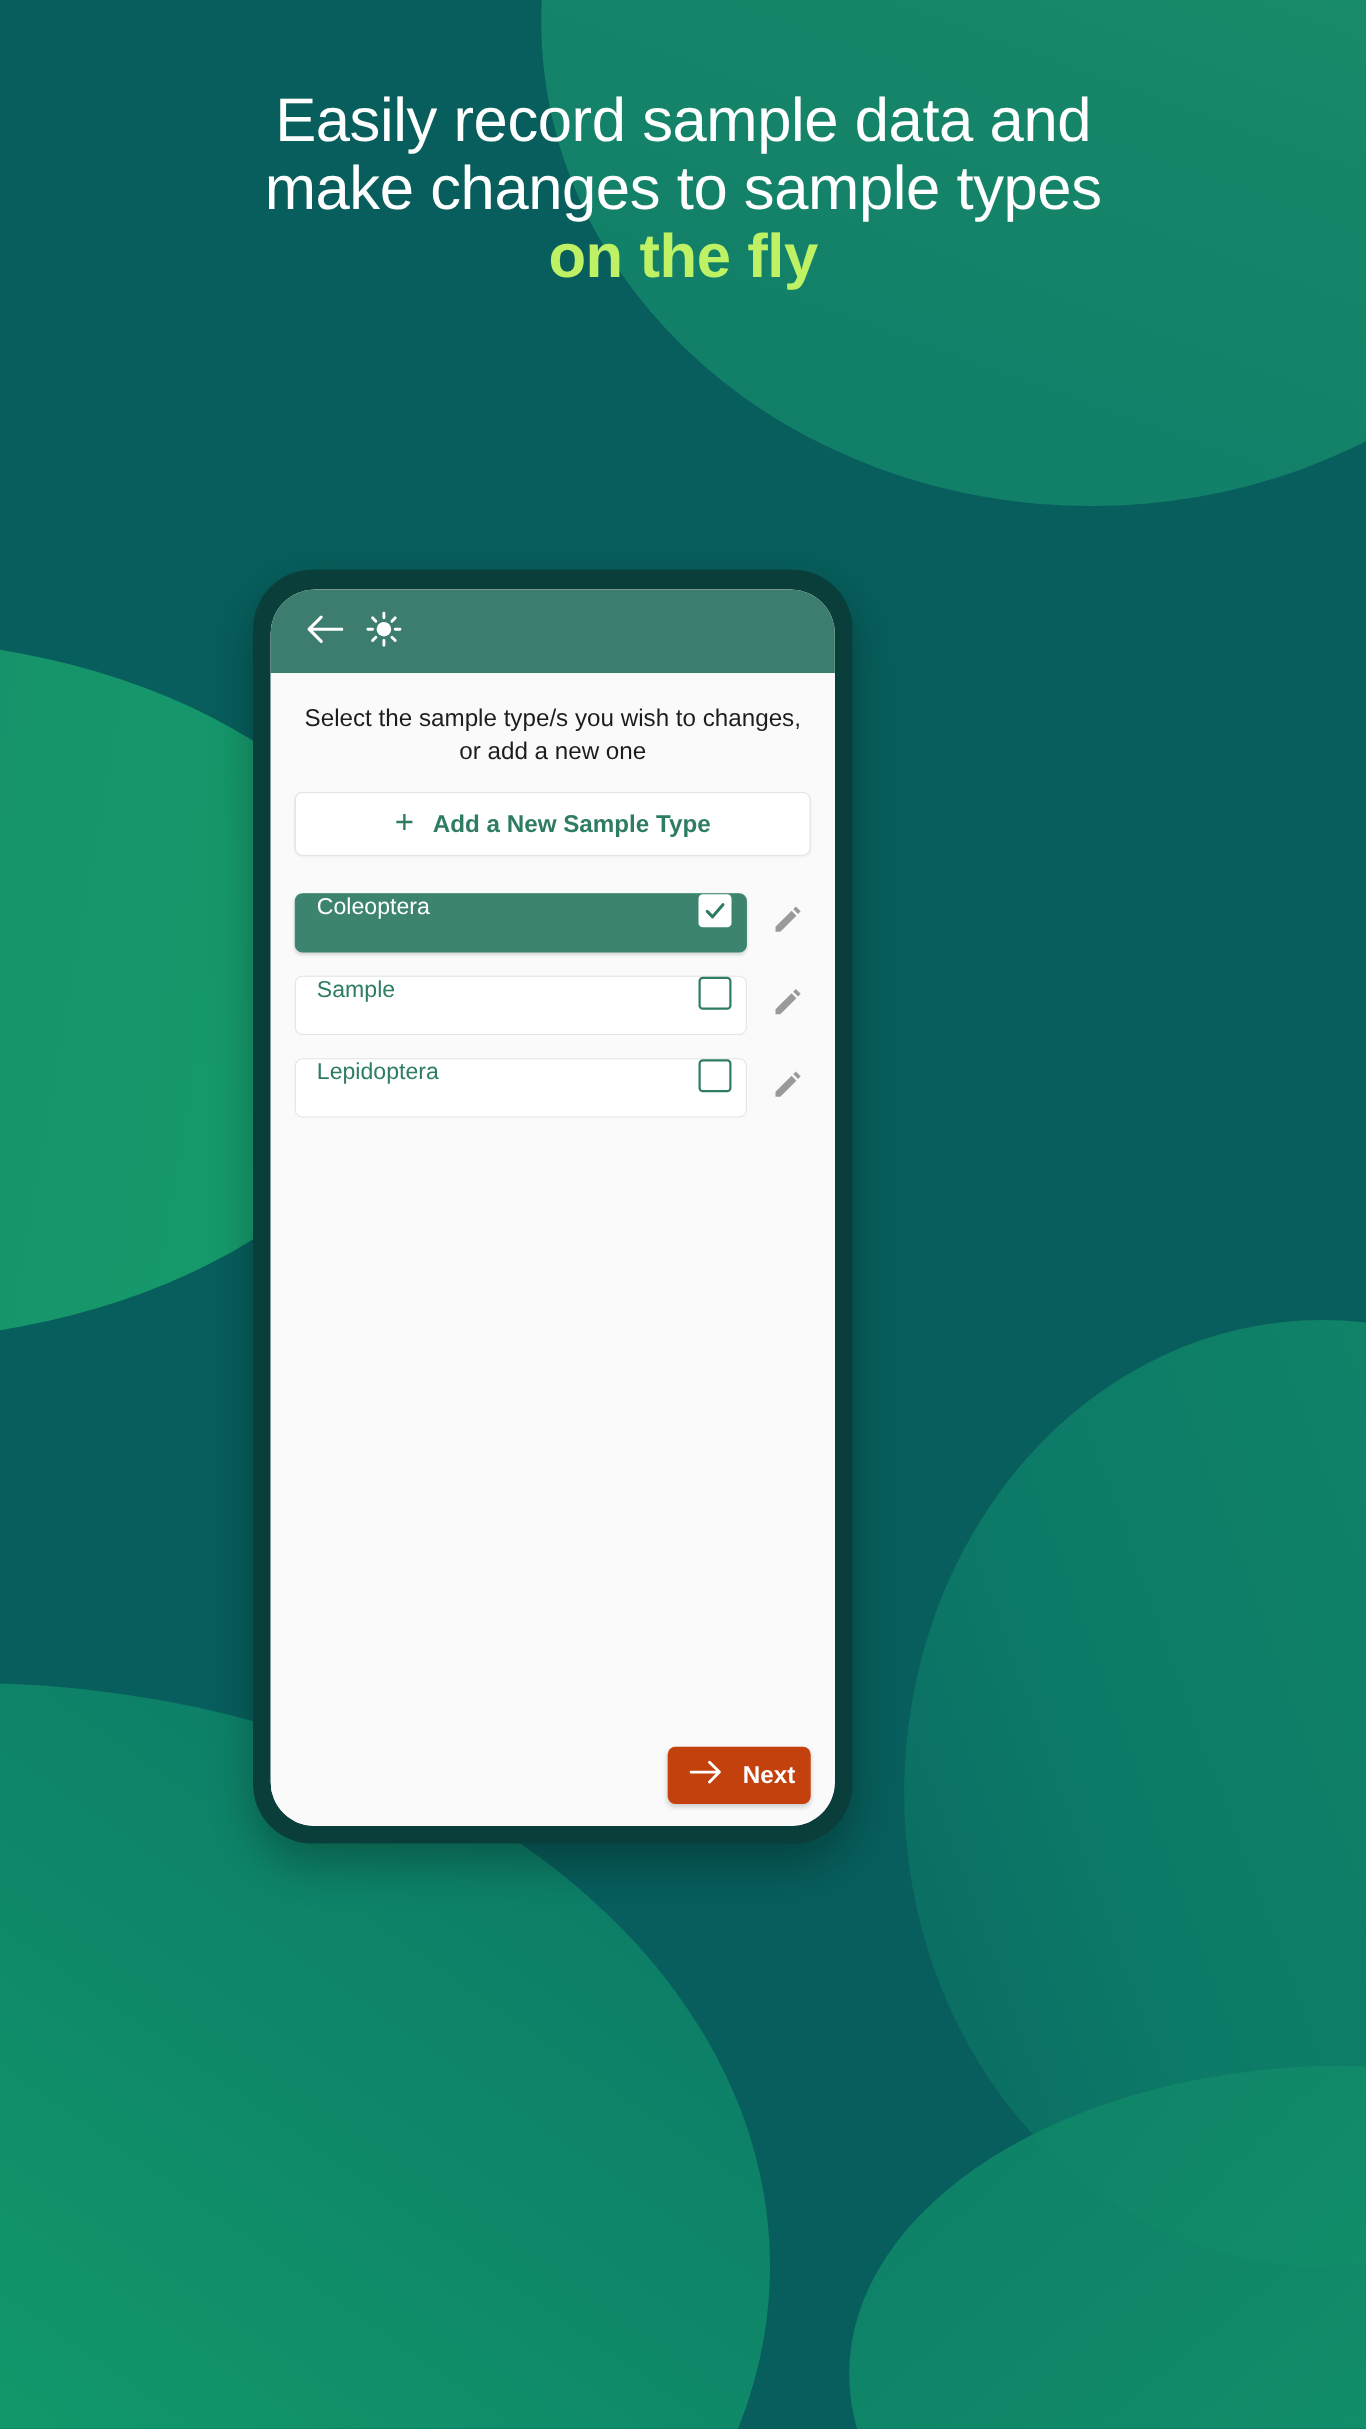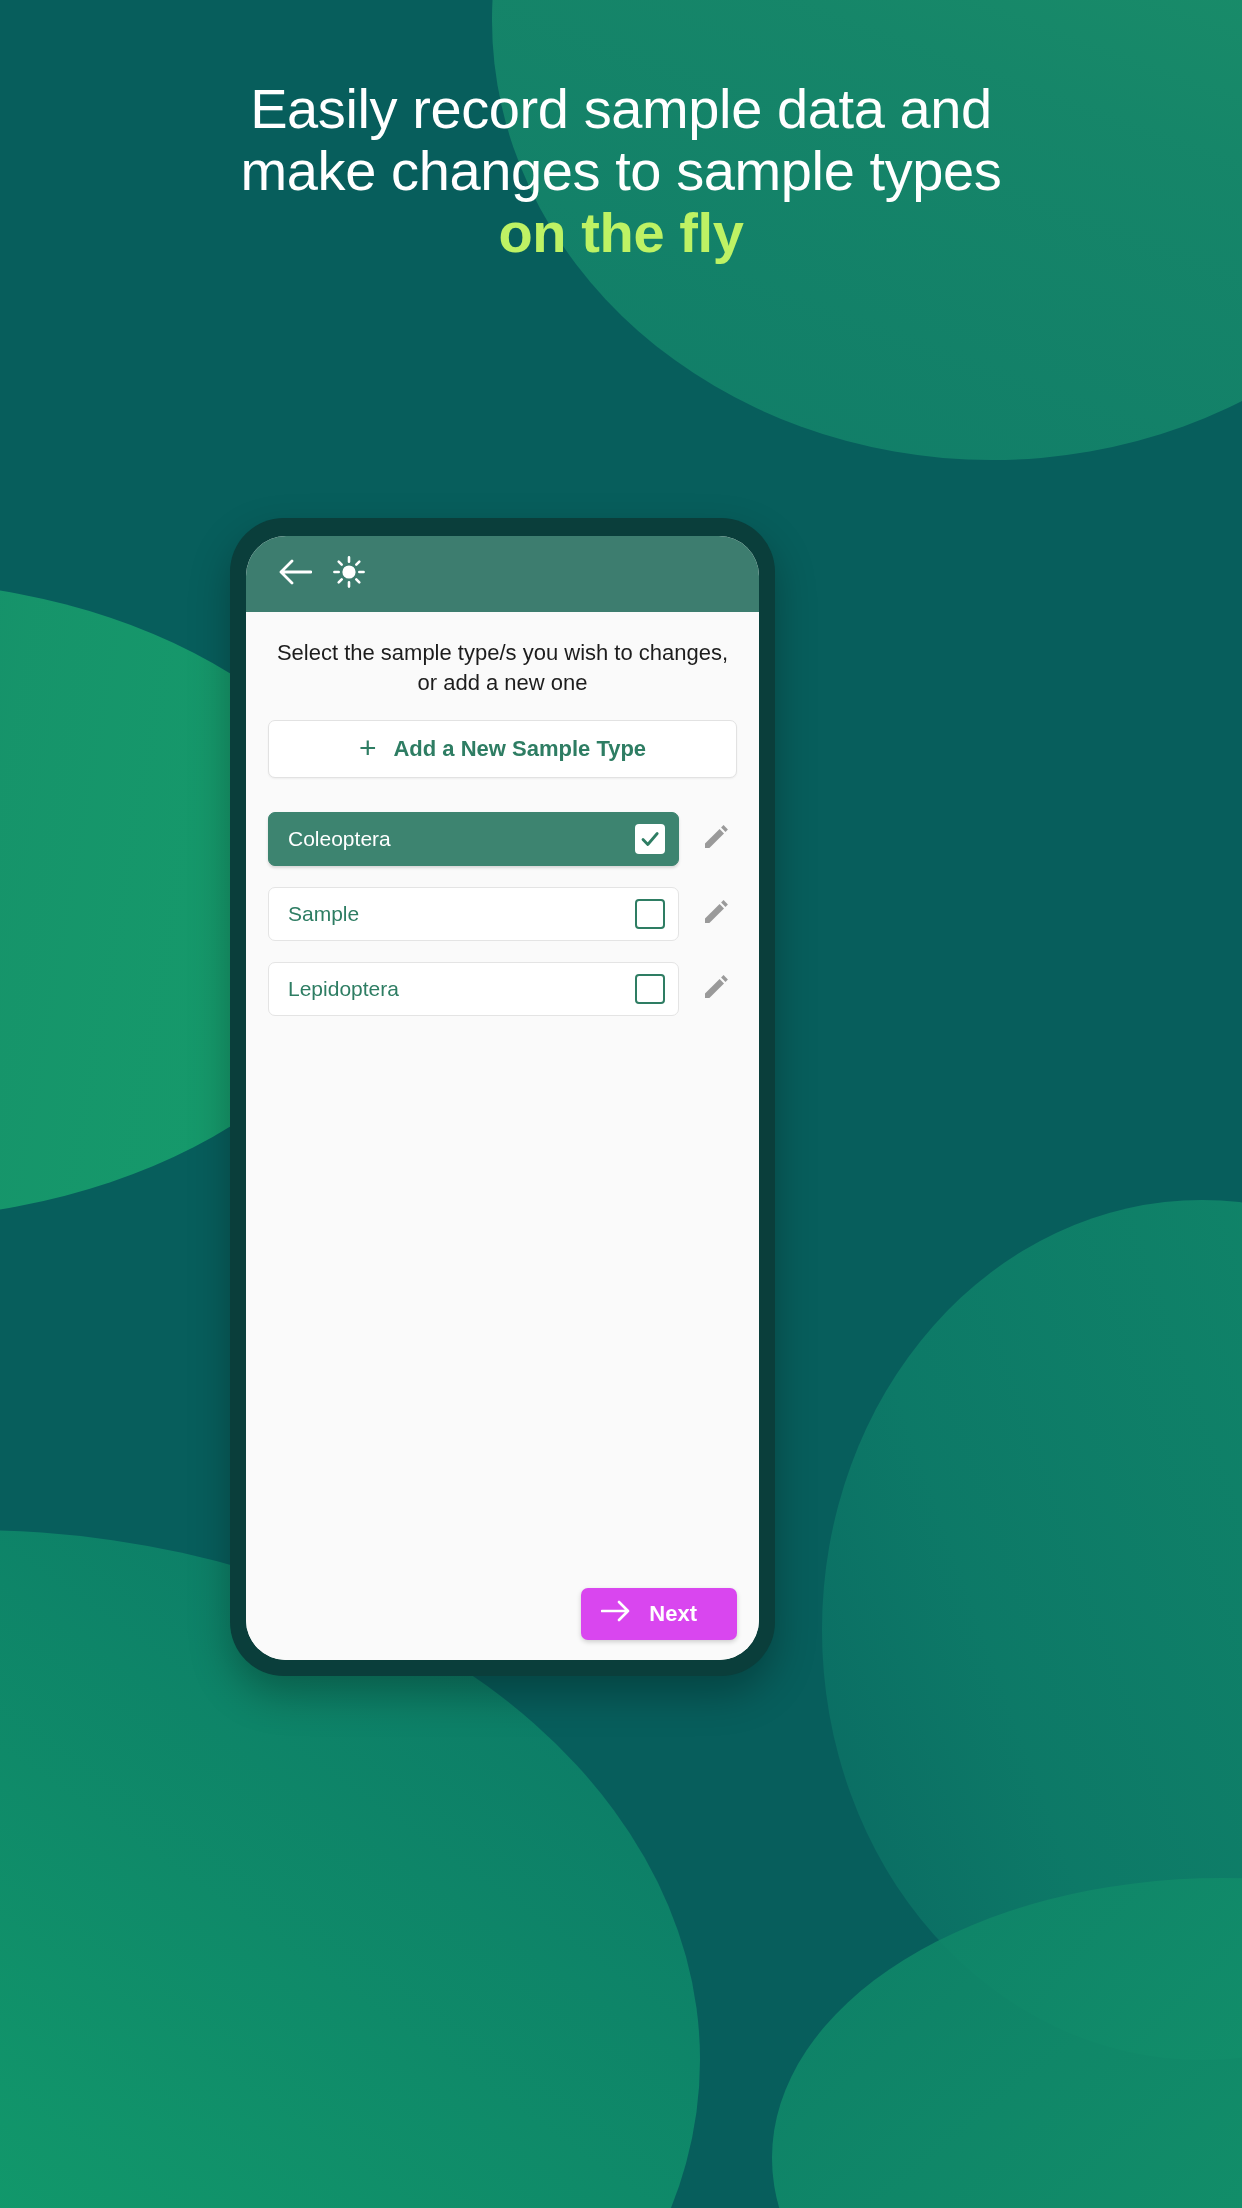--- a/index.html
+++ b/index.html
@@ -153,21 +153,21 @@
   }
   #add-btn .plus { font-size:30px; font-weight:normal; line-height:1; margin-top:-3px; }
 
   
   #list { margin-top:34px; display:flex; flex-direction:column; gap:21px; }
   .row { display:flex; align-items:center; gap:14px; }
   .chip {
     flex:1;
     height:54px;
     border-radius:7px;
-    display:flex; align-items:center;
+    display:flex; align-items:flex-start;
     padding:0 13px 0 19px;
     cursor:pointer;
   }
   .chip .label { font-size:21px; flex:1; }
 
   .chip.sel {
     background:#3D8470;
     border:1px solid #3D8470;
     box-shadow:0 2px 3px rgba(0,0,0,.14);
   }
@@ -192,25 +192,25 @@
     width:44px; flex:0 0 44px;
     display:flex; align-items:center; justify-content:center;
     cursor:pointer;
   }
 
   
   #next-btn {
     position:absolute;
     right:22px; bottom:20px;
     height:52px;
-    background:#d946ef;
+    background:#c2410c;
     border-radius:7px;
     display:flex; align-items:center;
     gap:18px;
-    padding:0 40px 0 20px;
+    padding:0 14px 0 20px;
     color:#FFFFFF;
     font-size:22px; font-weight:bold;
     box-shadow:0 2px 5px rgba(0,0,0,.18);
     cursor:pointer;
   }
 </style>
 </head>
 <body>
 
 <div id="bg">

